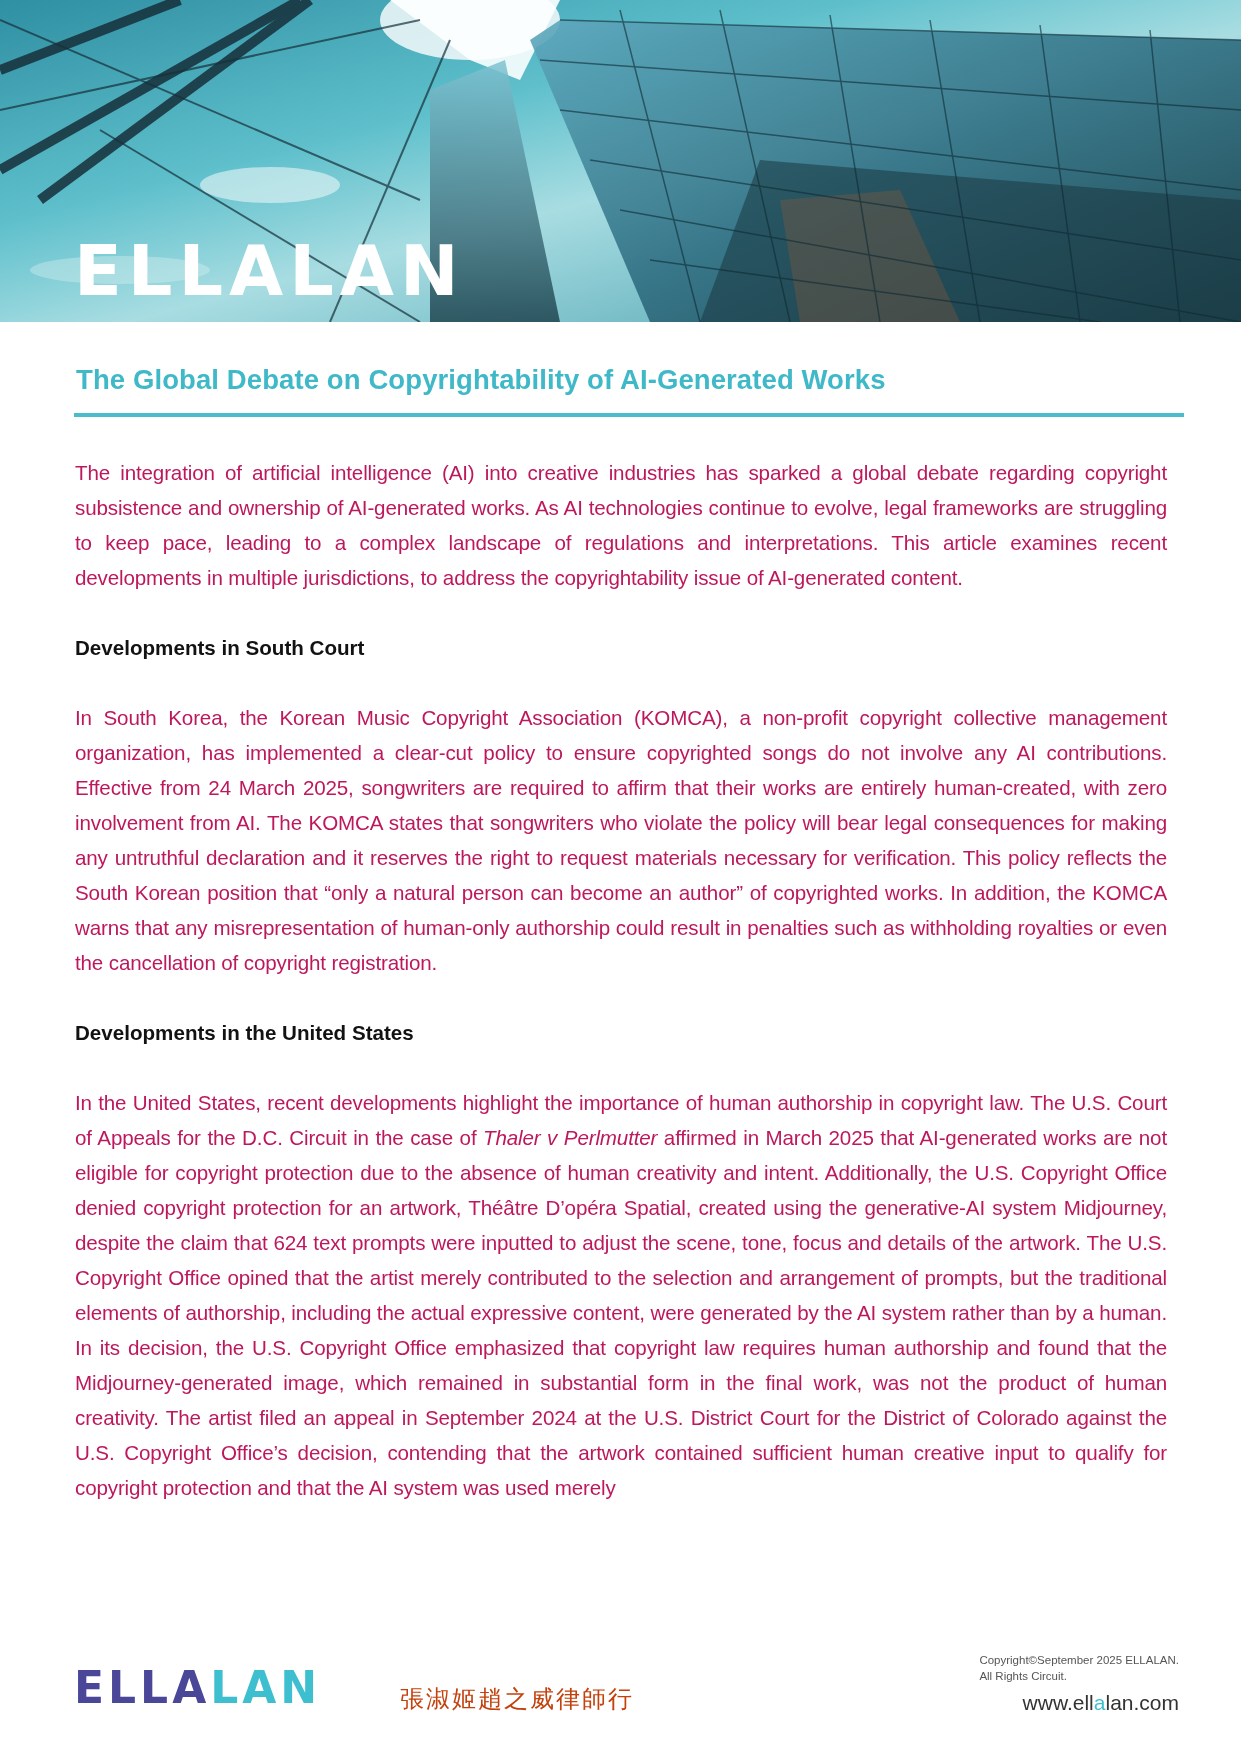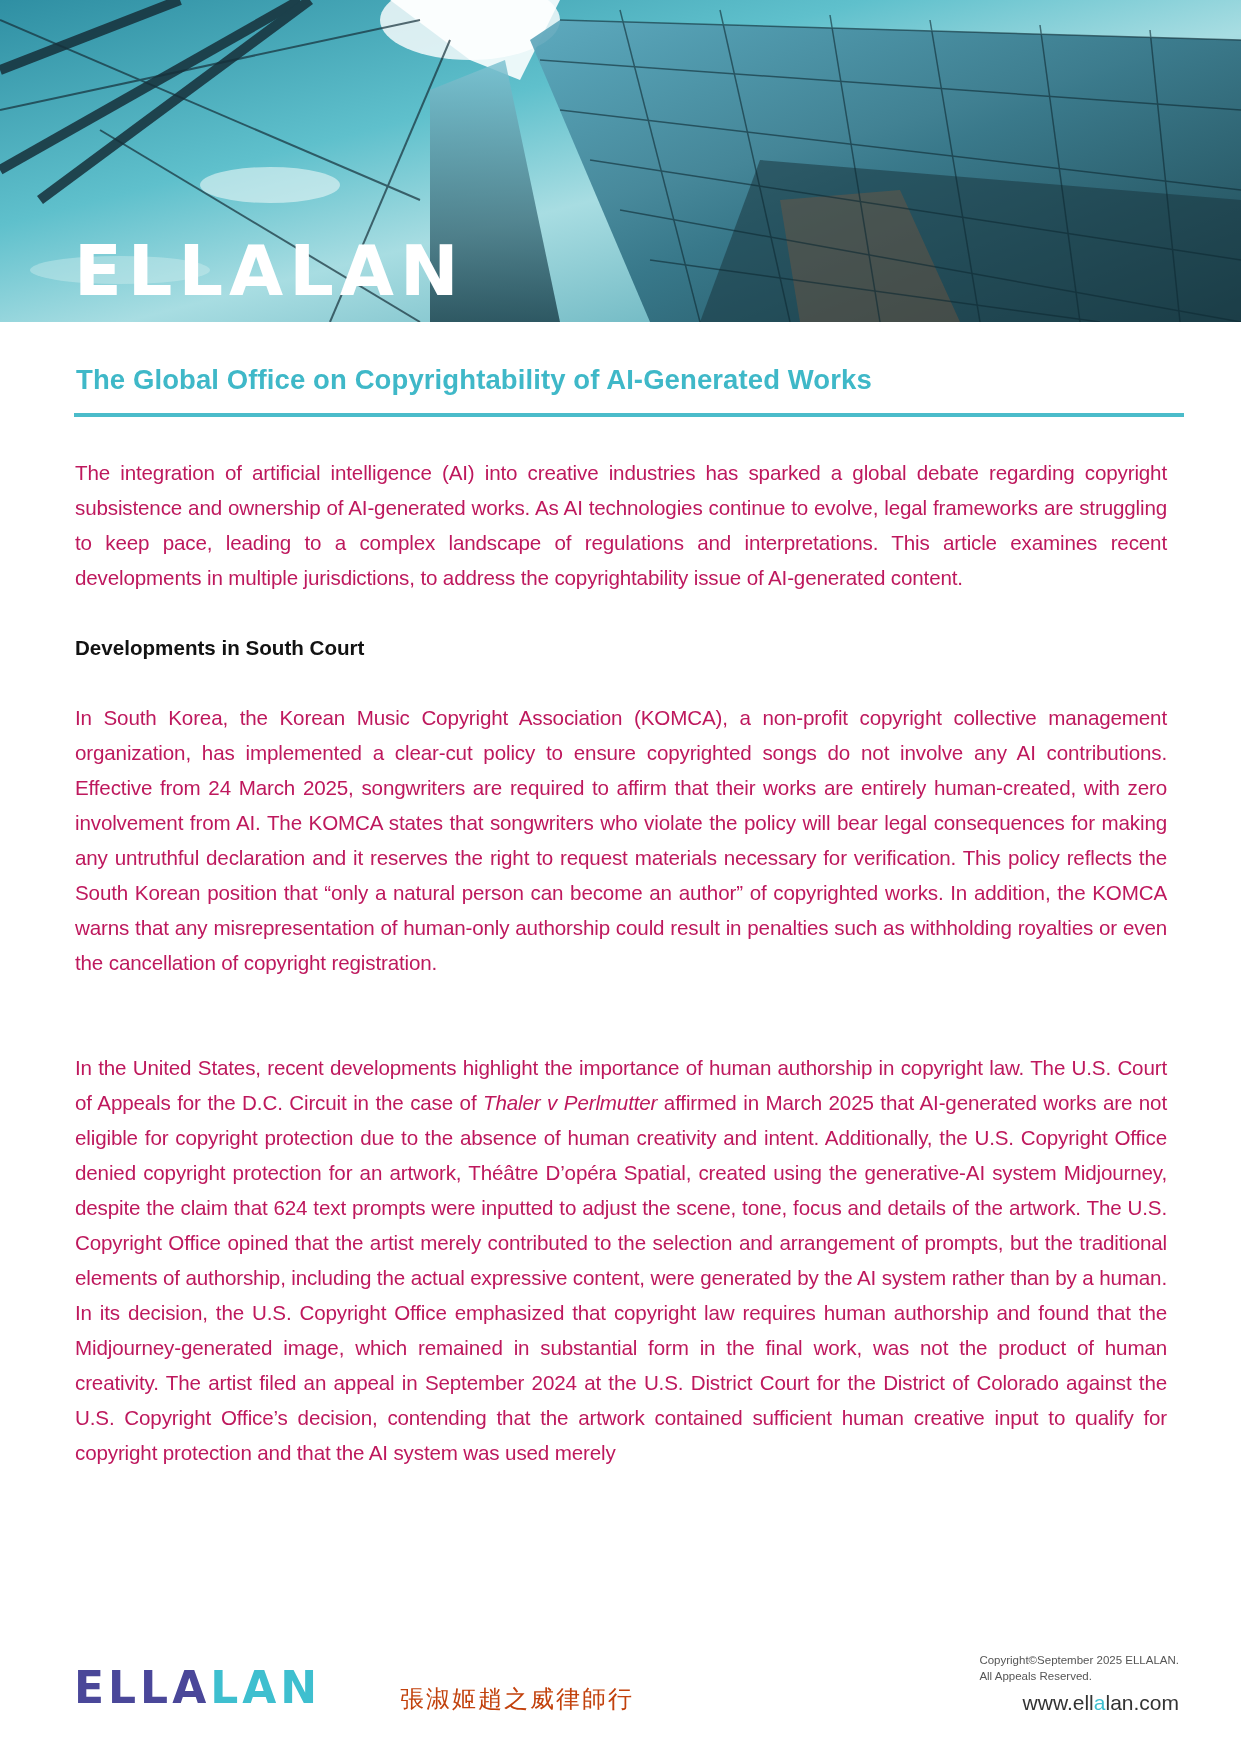--- a/index.html
+++ b/index.html
@@ -96,37 +96,38 @@
     </g>
 
     <ellipse cx="270" cy="185" rx="70" ry="18" fill="#e9f6f7" opacity="0.6"></ellipse>
     <ellipse cx="120" cy="270" rx="90" ry="14" fill="#d6eff1" opacity="0.4"></ellipse>
   </svg>
   <div class="hero-logo">
     <span>ELLA</span><span>LAN</span>
   </div>
 </div>
 
-<div class="title">The Global Office on Copyrightability of AI-Generated Works</div>
+<div class="title">The Global Debate on Copyrightability of AI-Generated Works</div>
 <div class="title-rule"></div>
 
 <div class="content">
   <p class="para">The integration of artificial intelligence (AI) into creative industries has sparked a global debate regarding copyright subsistence and ownership of AI-generated works. As AI technologies continue to evolve, legal frameworks are struggling to keep pace, leading to a complex landscape of regulations and interpretations. This article examines recent developments in multiple jurisdictions, to address the copyrightability issue of AI-generated content.</p>
   <div class="gap"></div>
   <p class="heading">Developments in South Court</p>
   <div class="gap"></div>
   <p class="para">In South Korea, the Korean Music Copyright Association (KOMCA), a non-profit copyright collective management organization, has implemented a clear-cut policy to ensure copyrighted songs do not involve any AI contributions. Effective from 24 March 2025, songwriters are required to affirm that their works are entirely human-created, with zero involvement from AI. The KOMCA states that songwriters who violate the policy will bear legal consequences for making any untruthful declaration and it reserves the right to request materials necessary for verification. This policy reflects the South Korean position that “only a natural person can become an author” of copyrighted works. In addition, the KOMCA warns that any misrepresentation of human-only authorship could result in penalties such as withholding royalties or even the cancellation of copyright registration.</p>
   <div class="gap"></div>
+  <p class="heading">Developments in the United States</p>
   <div class="gap"></div>
   <p class="para"><span>In the United States, recent developments highlight the importance of human authorship in copyright law. The U.S. Court of Appeals for the D.C. Circuit in the case of </span><em>Thaler v Perlmutter</em><span> affirmed in March 2025 that AI-generated works are not eligible for copyright protection due to the absence of human creativity and intent. Additionally, the U.S. Copyright Office denied copyright protection for an artwork, Théâtre D’opéra Spatial, created using the generative-AI system Midjourney, despite the claim that 624 text prompts were inputted to adjust the scene, tone, focus and details of the artwork. The U.S. Copyright Office opined that the artist merely contributed to the selection and arrangement of prompts, but the traditional elements of authorship, including the actual expressive content, were generated by the AI system rather than by a human. In its decision, the U.S. Copyright Office emphasized that copyright law requires human authorship and found that the Midjourney-generated image, which remained in substantial form in the final work, was not the product of human creativity. The artist filed an appeal in September 2024 at the U.S. District Court for the District of Colorado against the U.S. Copyright Office’s decision, contending that the artwork contained sufficient human creative input to qualify for copyright protection and that the AI system was used merely</span></p>
 </div>
 
 <div class="footer-logo">
   <span class="ella">ELLA</span><span class="alan">LAN</span>
 </div>
 <div class="footer-cn">張淑姬趙之威律師行</div>
 <div class="footer-copy">
   <div>Copyright©September 2025 ELLALAN.</div>
-  <div>All Appeals Reserved.</div>
+  <div>All Rights Circuit.</div>
 </div>
 <div class="footer-url">
   <span>www.ell</span><span class="hl">a</span><span>lan.com</span>
 </div>
 
 </body></html>

